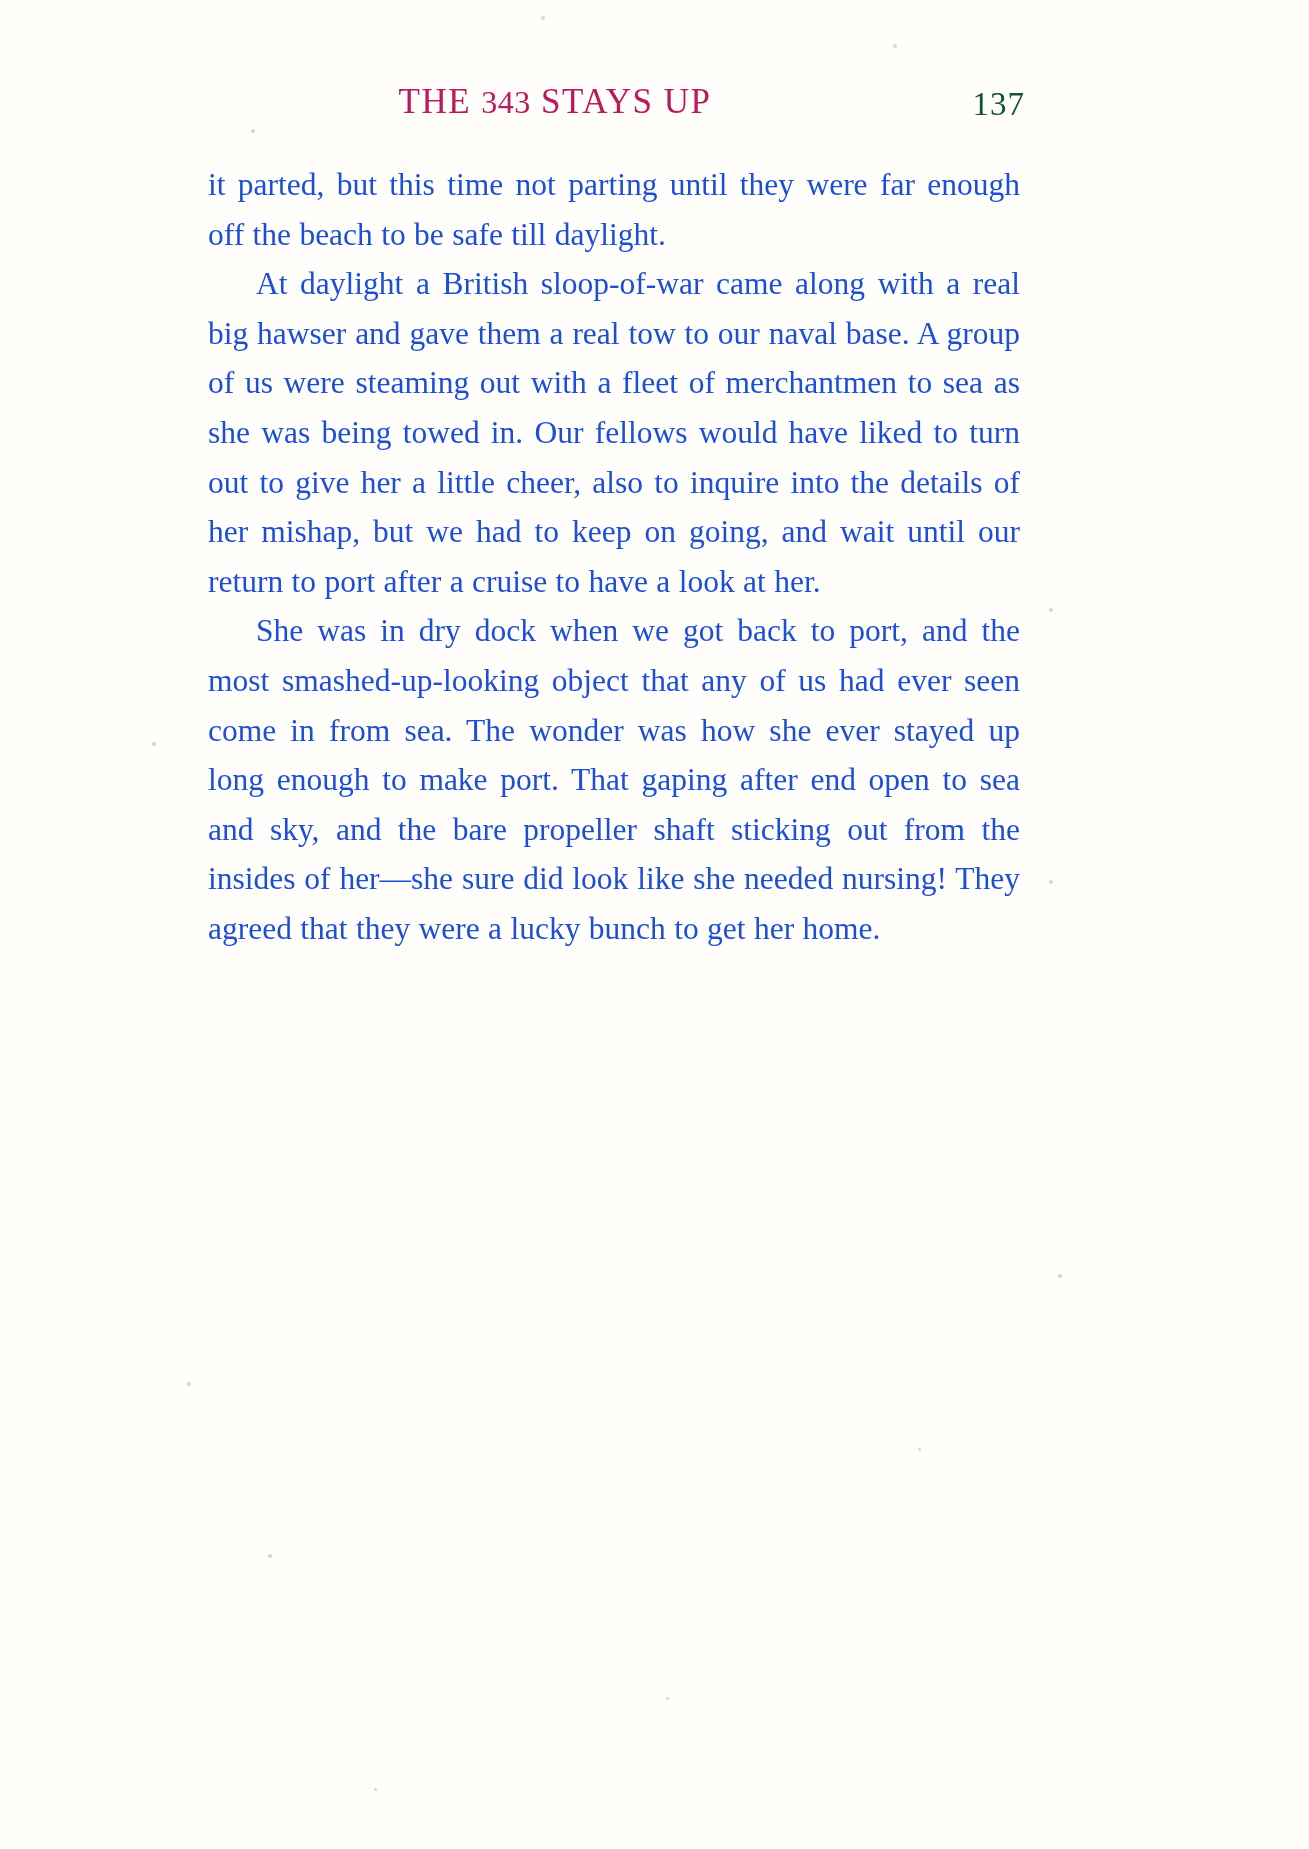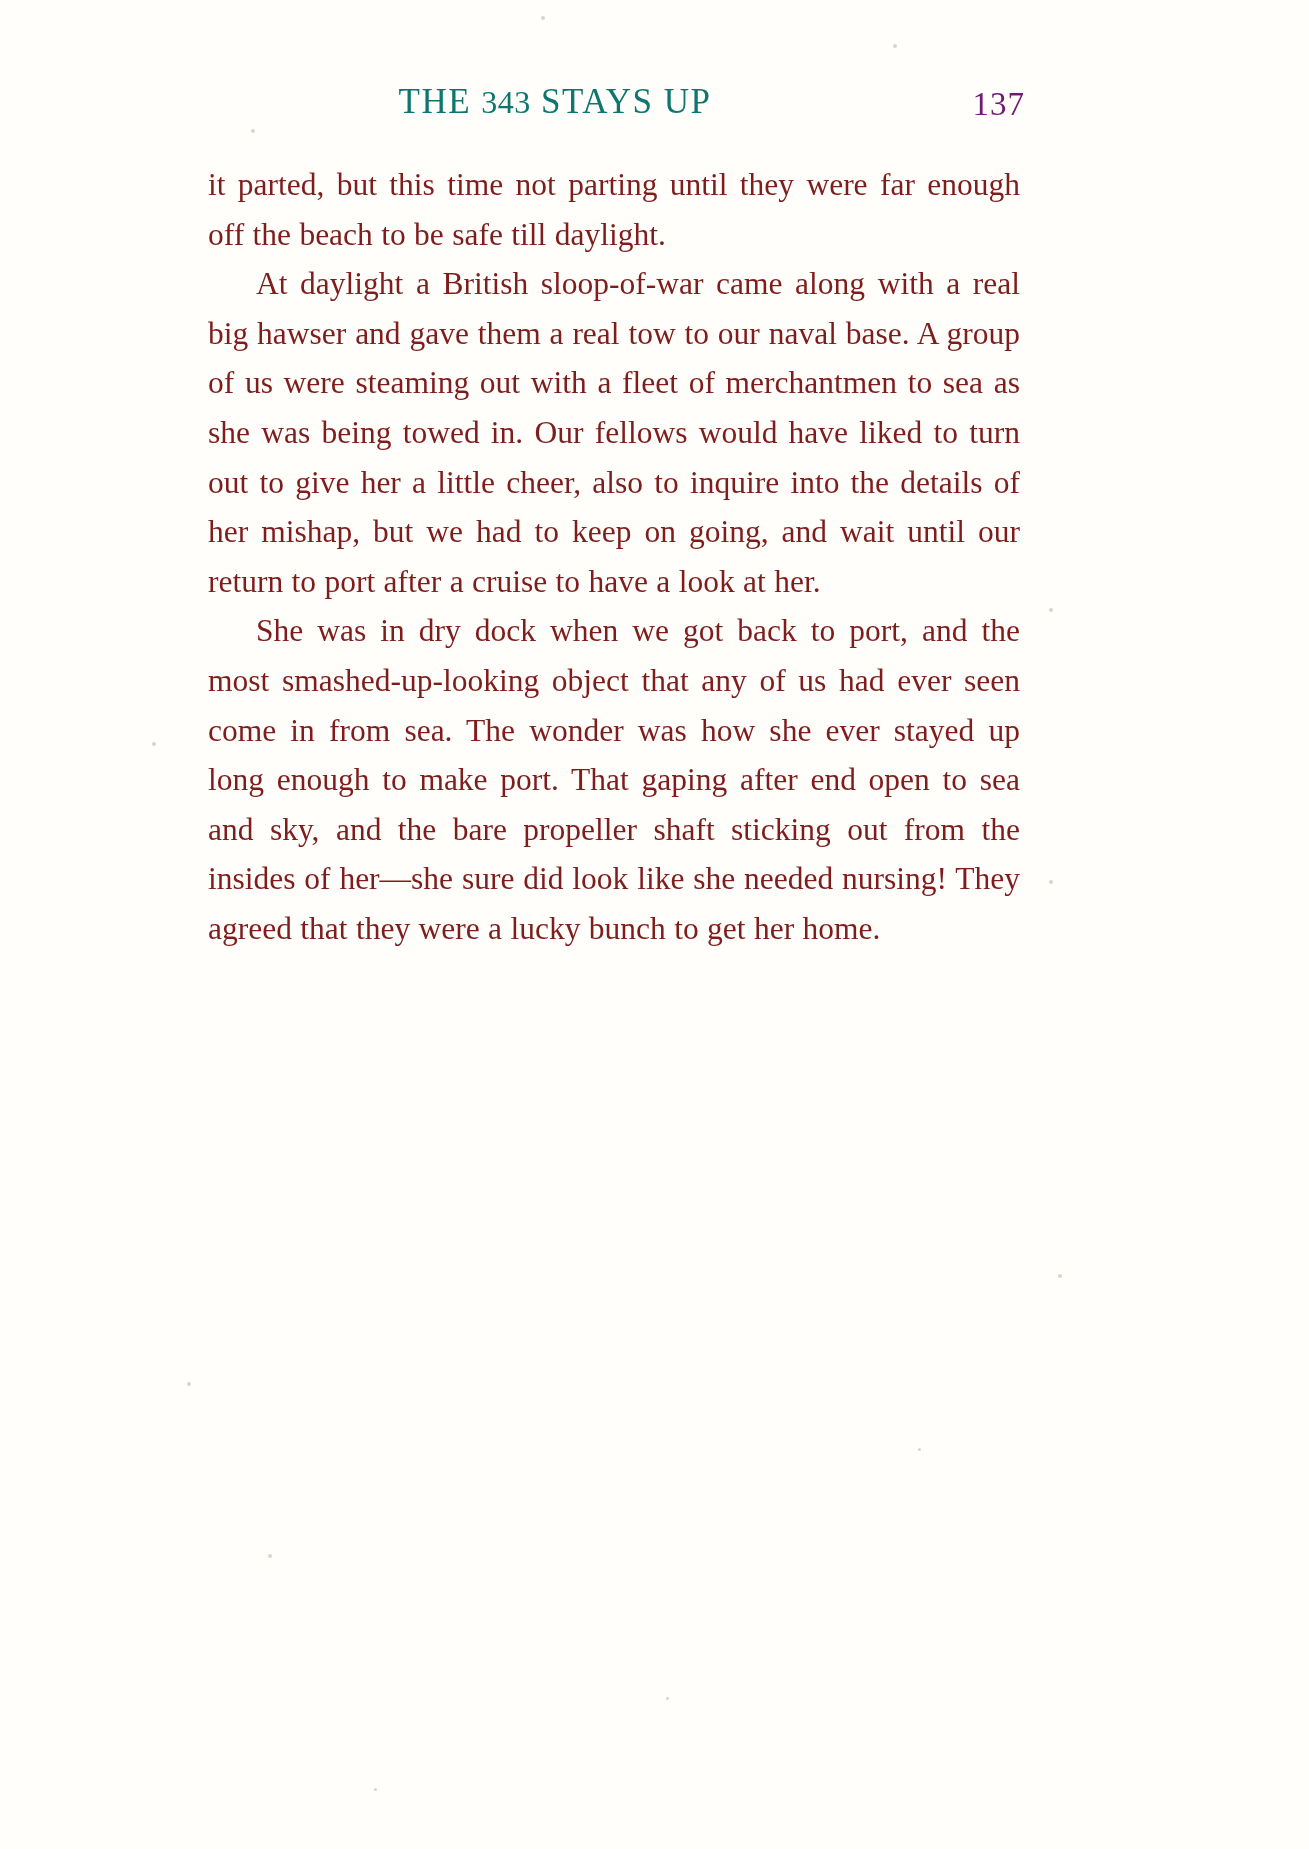--- a/index.html
+++ b/index.html
@@ -32,45 +32,45 @@
   }
   .running-head {
     position: absolute;
     left: 0;
     top: 0;
     width: 700px;
     text-align: center;
     font-size: 35px;
     letter-spacing: 1.5px;
     font-weight: normal;
-    color: #0f766e;
+    color: #be185d;
   }
   .running-head .num {
     font-size: 32px;
     letter-spacing: 0.5px;
   }
   .folio {
     position: absolute;
     right: 0;
     top: 4px;
     font-size: 33px;
     letter-spacing: 1px;
-    color: #701a75;
+    color: #14532d;
     margin-left: 35px;
   }
   .body-text {
     position: absolute;
     left: 208px;
     top: 160px;
     width: 812px;
     font-size: 31.5px;
     line-height: 49.6px;
     text-align: justify;
     text-justify: inter-word;
-    color: #7f1d1d;
+    color: #1d4ed8;
   }
   .body-text p {
     margin: 0;
     text-indent: 48px;
     hyphens: none;
     word-spacing: 0.5px;
   }
   .body-text p.first {
     text-indent: 0;
   }

